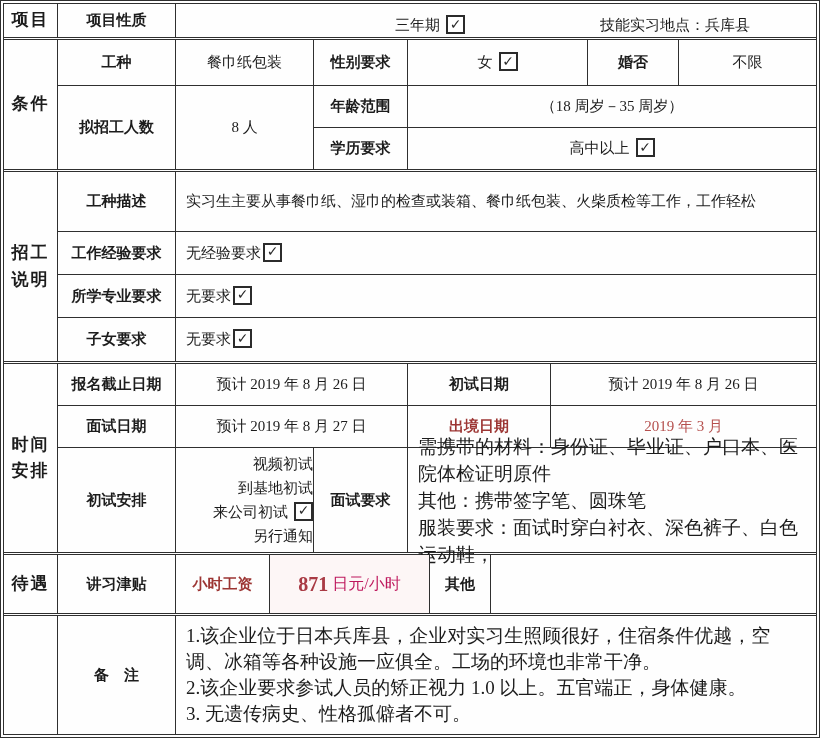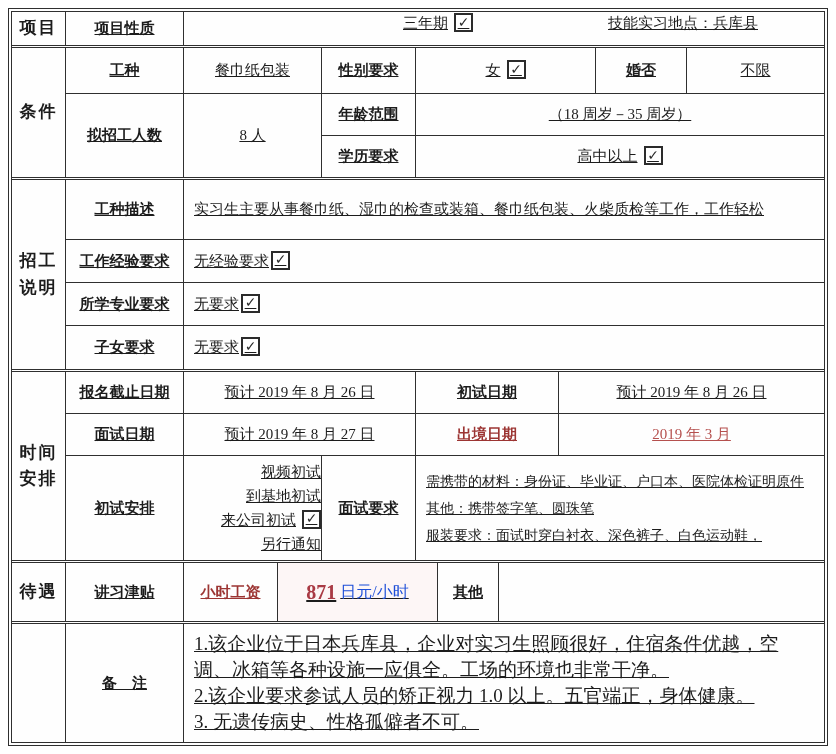--- a/index.html
+++ b/index.html
@@ -1,20 +1,20 @@
 <!DOCTYPE html>
 <html><head>
 <meta charset="utf-8">
 <style>
   * { margin:0; padding:0; box-sizing:border-box; }
   html,body { background:#ffffff; }
   .page {
     width:836px; height:754px;
     background:#ffffff;
-    padding:8px;
+    padding:0;
     font-family:"Liberation Serif","DejaVu Serif",serif;
     color:#1c1c1c;
   }
   .tbl {
     width:820px; height:738px;
     border:4px double #2f2f2f;
     display:flex; flex-direction:column;
     background:#fefefe;
   }
   .sec { display:flex; border-bottom:3px double #2f2f2f; flex:0 0 auto; }
@@ -25,21 +25,21 @@
     font-weight:bold; font-size:17px; letter-spacing:2px;
     border-right:1px solid #2f2f2f;
     text-align:center; line-height:1.55;
   }
   .sec-body { flex:1 1 auto; display:flex; flex-direction:column; min-width:0; }
   .row { display:flex; border-bottom:1px solid #2f2f2f; min-width:0; }
   .row:last-child { border-bottom:none; }
   .cell {
     display:flex; align-items:center; justify-content:center;
     border-right:1px solid #2f2f2f;
-    font-size:15px; padding:2px 4px; min-width:0;text-decoration:underline;
+    font-size:15px; padding:2px 4px; min-width:0;
   }
   .cell:last-child { border-right:none; }
   .lab { font-weight:bold; }
   .left { justify-content:flex-start; padding-left:10px; }
   .w118 { flex:0 0 118px; width:118px; }
   .w138 { flex:0 0 138px; width:138px; }
   .w94  { flex:0 0 94px;  width:94px; }
   .w143 { flex:0 0 143px; width:143px; }
   .w160 { flex:0 0 160px; width:160px; }
   .w61  { flex:0 0 61px;  width:61px; }
@@ -63,36 +63,36 @@
     display:inline-flex; align-items:center; justify-content:center;
     width:19px; height:19px;
     border:2px solid #2b2b2b;
     margin-left:6px;
     font-size:14px; font-weight:normal; line-height:1;
     color:#2b2b2b; background:#fff;
     transform:translateY(-1px);
   }
   .cb-tight { margin-left:2px; }
 
-  .project-rest { flex:1; display:flex; align-items:flex-start; }
+  .project-rest { flex:1; display:flex; align-items:flex-end;margin-top:12px; }
   .term-wrap { margin-left:215px; display:inline-flex; align-items:center; }
   .loc { margin-left:auto; margin-right:62px; }
 
   .options { padding:6px 0 6px 12px; justify-content:center; align-items:flex-end; display:flex; flex-direction:column; line-height:24px; font-size:15px; }
   .opt-line { display:flex; align-items:center; }
 
-  .req-lines { display:flex; flex-direction:column; justify-content:center; align-items:flex-start; padding:4px 8px 4px 10px; line-height:27px; font-size:14px; }
+  .req-lines { display:flex; flex-direction:column; justify-content:center; align-items:flex-start; padding:4px 8px 4px 10px; line-height:27px; font-size:19px; }
 
   .remarks-body { display:flex; flex-direction:column; justify-content:center; align-items:flex-start; padding:6px 10px 6px 10px; line-height:26px; font-size:19px; }
 
   .red-lab { color:#9c3533; }
   .red-val { color:#b5504e; }
   .hourly-cell { background:#fdf6f6; }
   .hourly-num { color:#a93a44; font-size:20px; font-weight:bold; }
-  .hourly-unit { color:#1d4ed8; font-size:16px; margin-left:4px; }
+  .hourly-unit { color:#be185d; font-size:16px; margin-left:4px; }
 </style>
 </head>
 <body>
 
 <div class="page">
   <div class="tbl">
 
     <div class="sec">
       <div class="sec-label h33">
         <span>项目</span>

